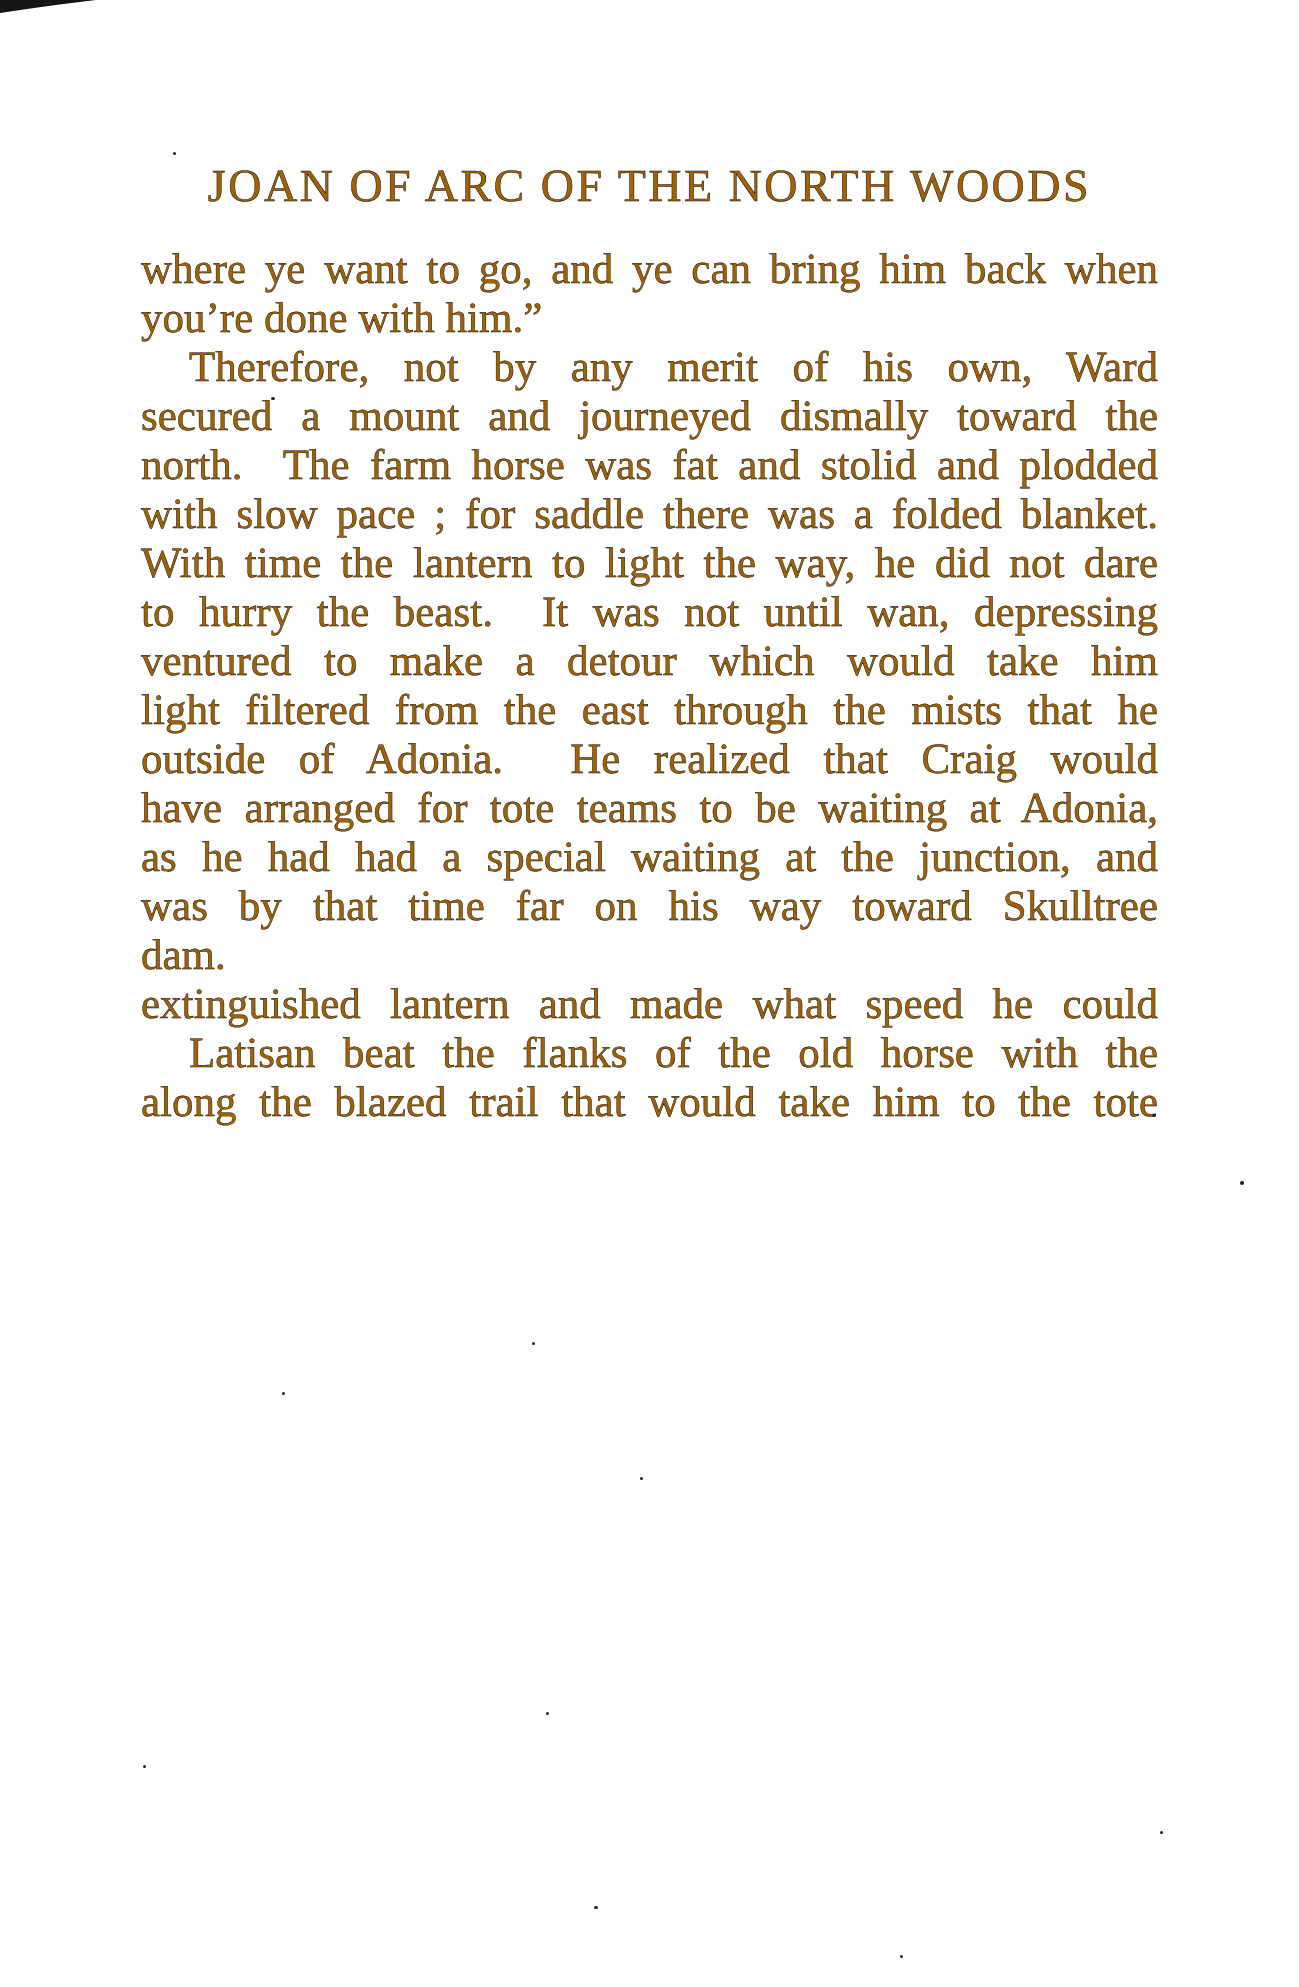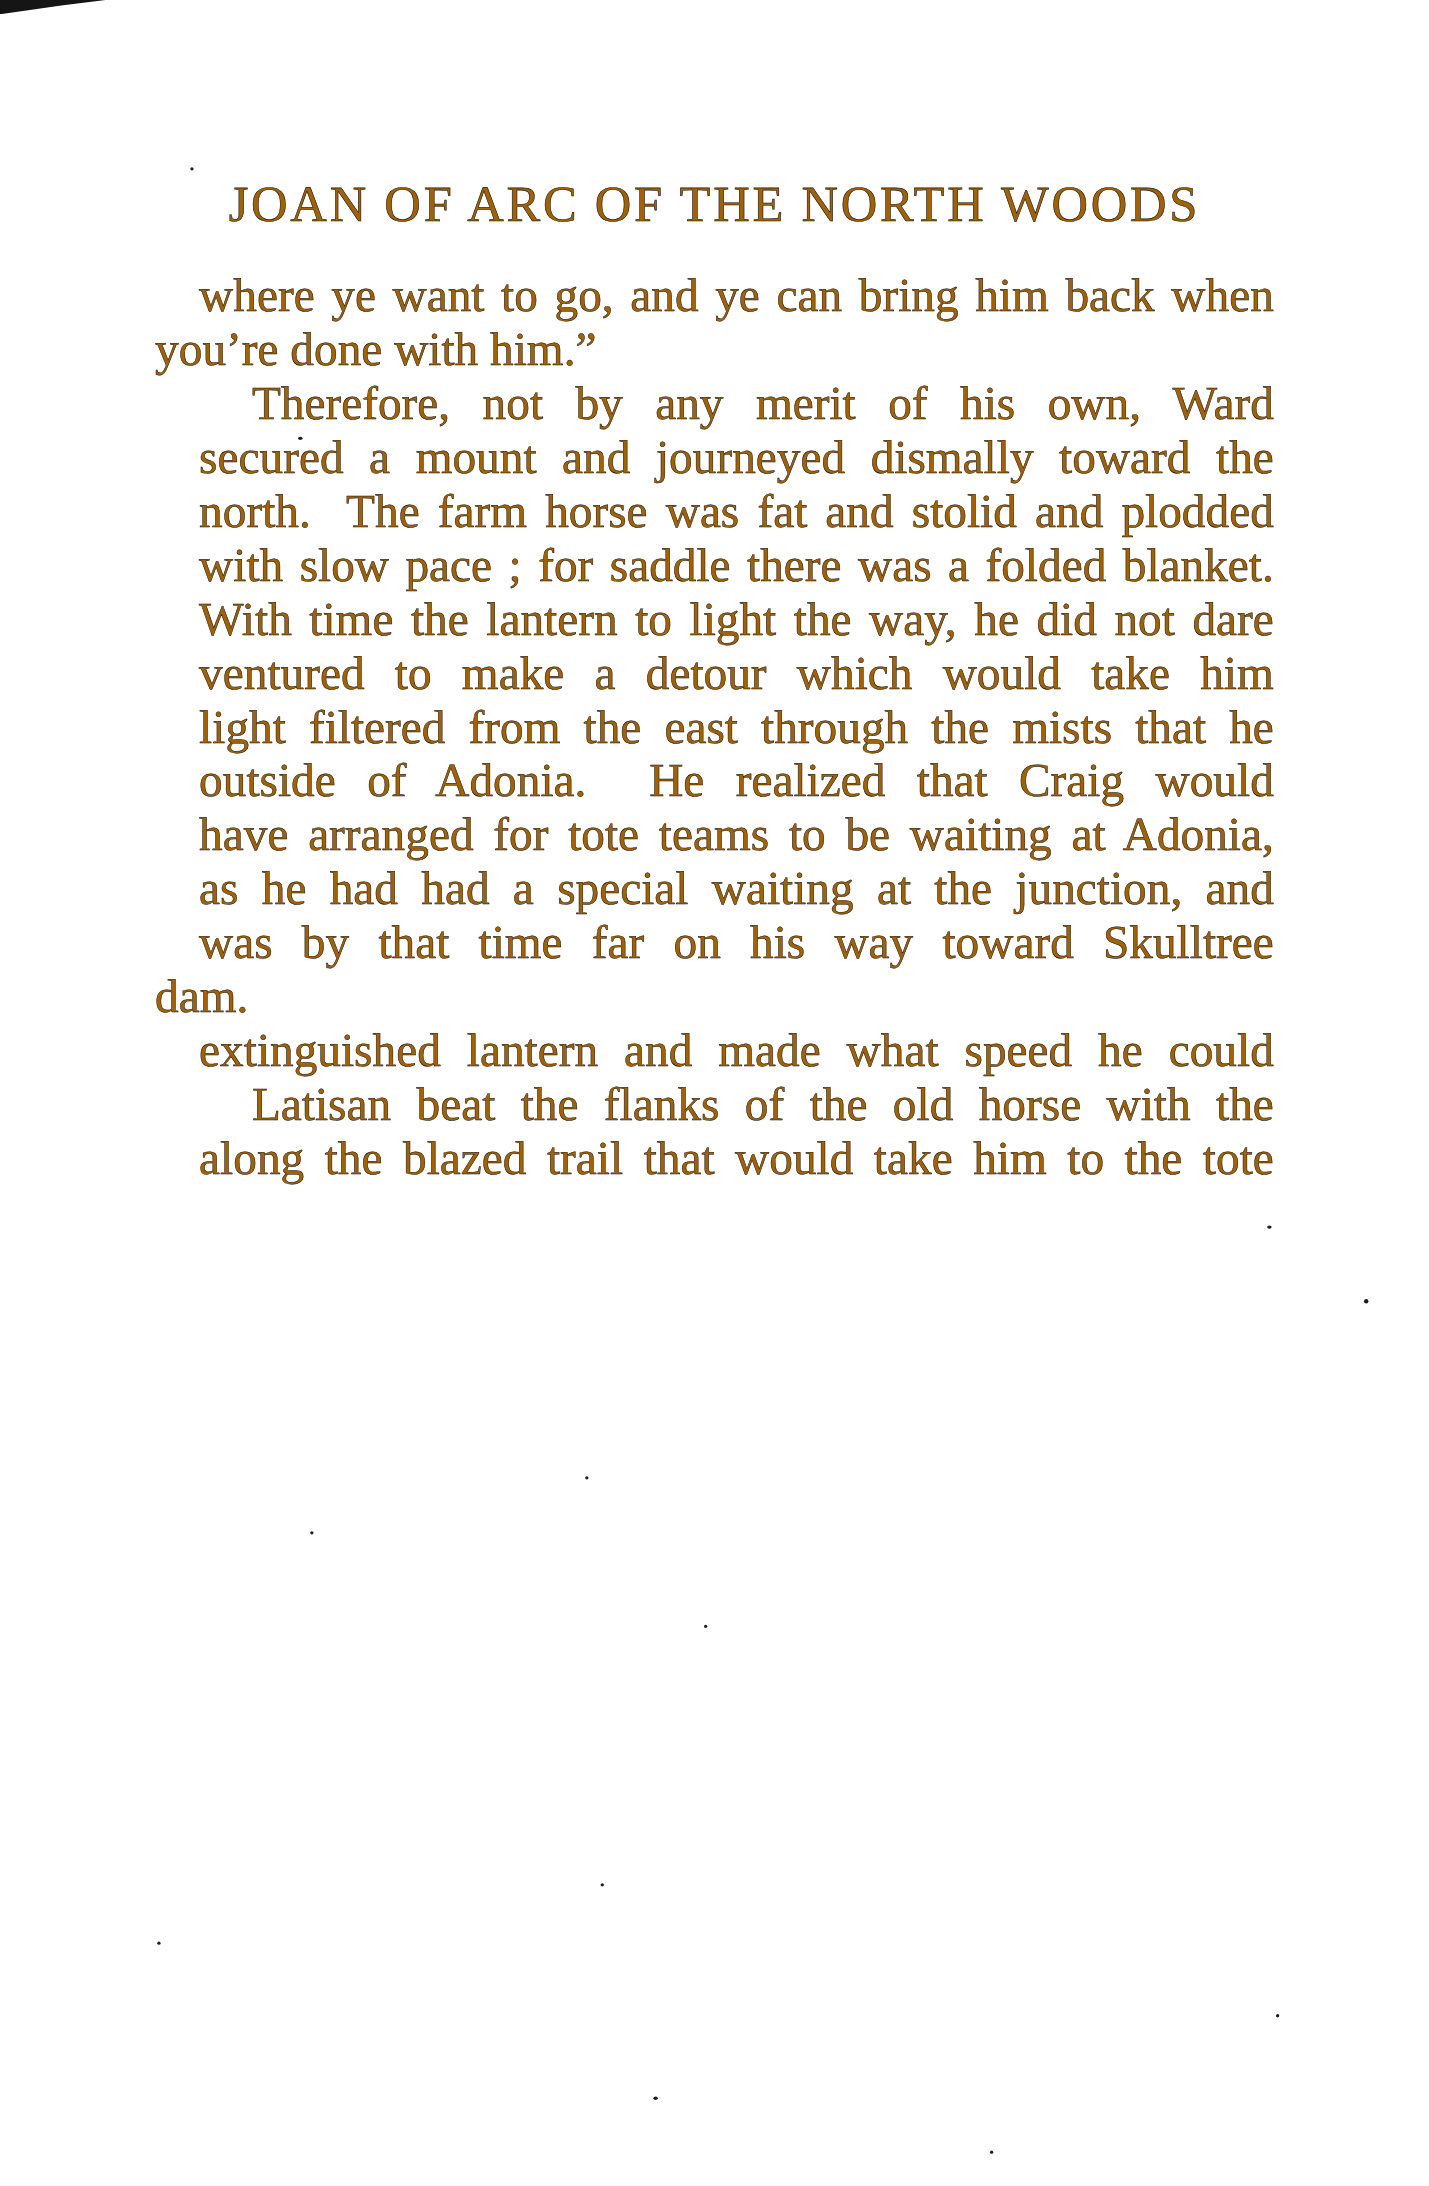--- a/index.html
+++ b/index.html
@@ -35,21 +35,21 @@
   .body-text {
     position: absolute;
     top: 245px;
     left: 141px;
     width: 1017px;
     font-size: 43px;
     line-height: 49px;
     -webkit-text-stroke: 0.45px #0c0c0c;
   }
   .line { white-space: normal; }
-  .j { text-align: justify; text-align-last: justify; margin-left: 40px; }
+  .j { text-align: justify; text-align-last: justify; }
   .ind { text-indent: 48px; }
   .speck {
     position: absolute;
     background: #1d1d1d;
     border-radius: 50%;
   }
 </style>
 </head>
 <body>
 
@@ -60,20 +60,21 @@
   <div class="page-heading">JOAN OF ARC OF THE NORTH WOODS</div>
 
   <div class="body-text">
     <div class="line j">where ye want to go, and ye can bring him back when</div>
     <div class="line">you’re done with him.”</div>
     <div class="line j ind">Therefore, not by any merit of his own, Ward</div>
     <div class="line j">secured a mount and journeyed dismally toward the</div>
     <div class="line j">north.&nbsp; The farm horse was fat and stolid and plodded</div>
     <div class="line j">with slow pace ; for saddle there was a folded blanket.</div>
     <div class="line j">With time the lantern to light the way, he did not dare</div>
+    <div class="line j">to hurry the beast.&nbsp; It was not until wan, depressing</div>
     <div class="line j">ventured to make a detour which would take him</div>
     <div class="line j">light filtered from the east through the mists that he</div>
     <div class="line j">outside of Adonia.&nbsp; He realized that Craig would</div>
     <div class="line j">have arranged for tote teams to be waiting at Adonia,</div>
     <div class="line j">as he had had a special waiting at the junction, and</div>
     <div class="line j">was by that time far on his way toward Skulltree</div>
     <div class="line">dam.</div>
     <div class="line j">extinguished lantern and made what speed he could</div>
     <div class="line j ind">Latisan beat the flanks of the old horse with the</div>
     <div class="line j">along the blazed trail that would take him to the tote</div>

